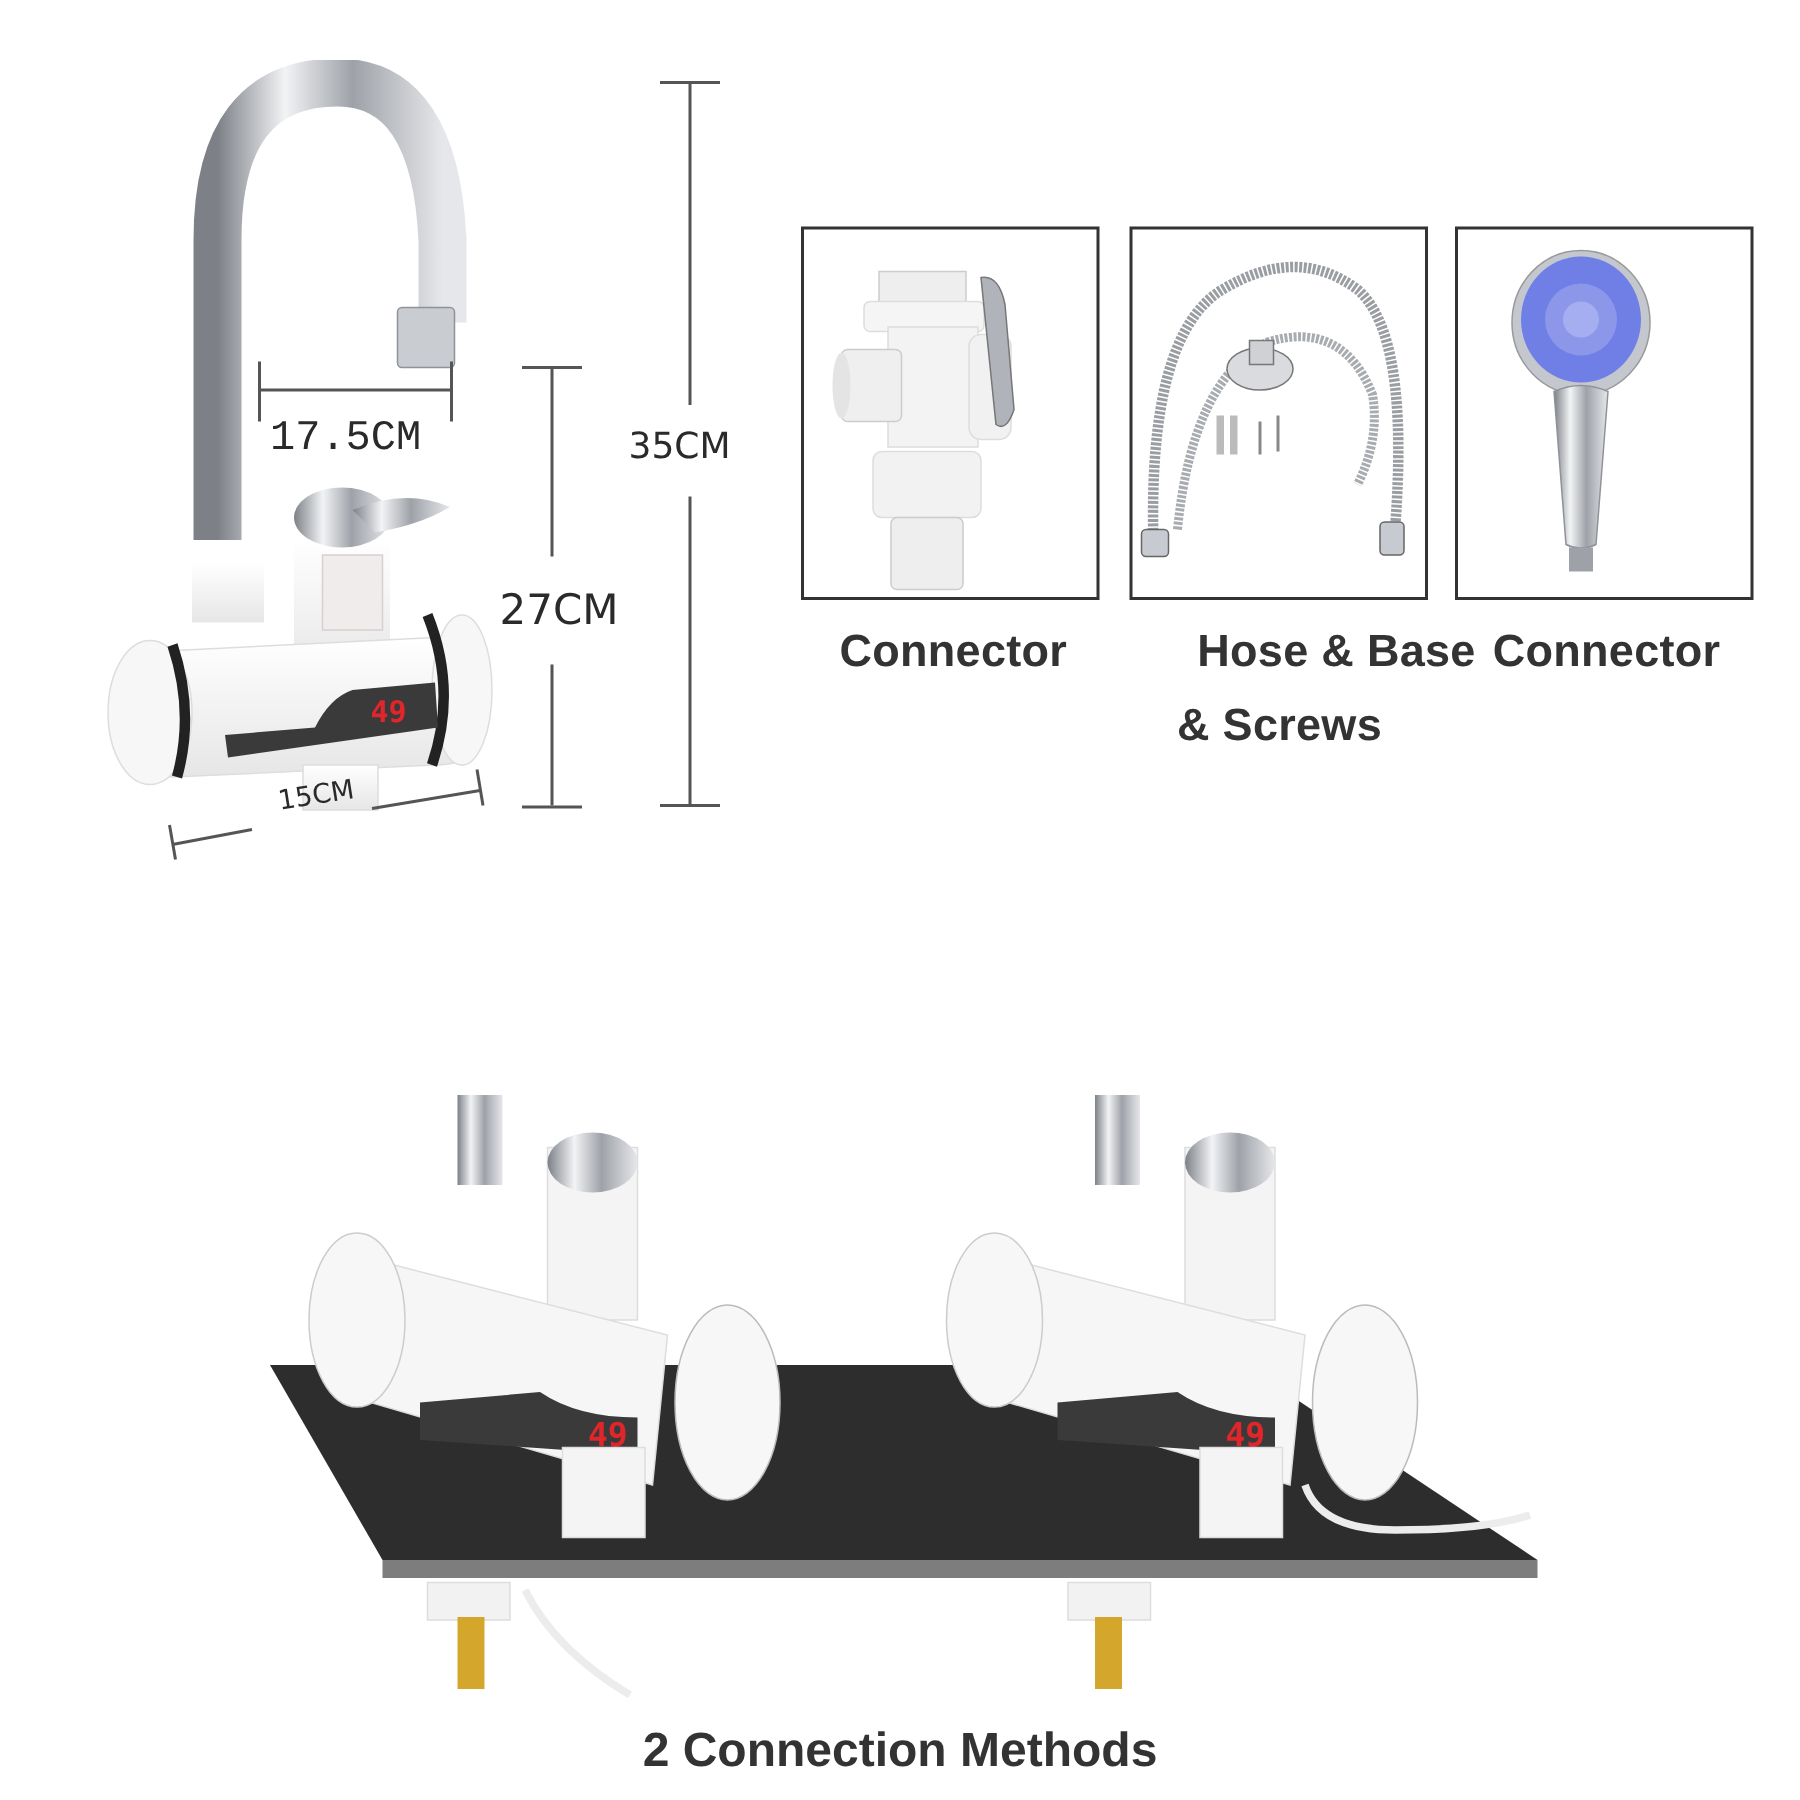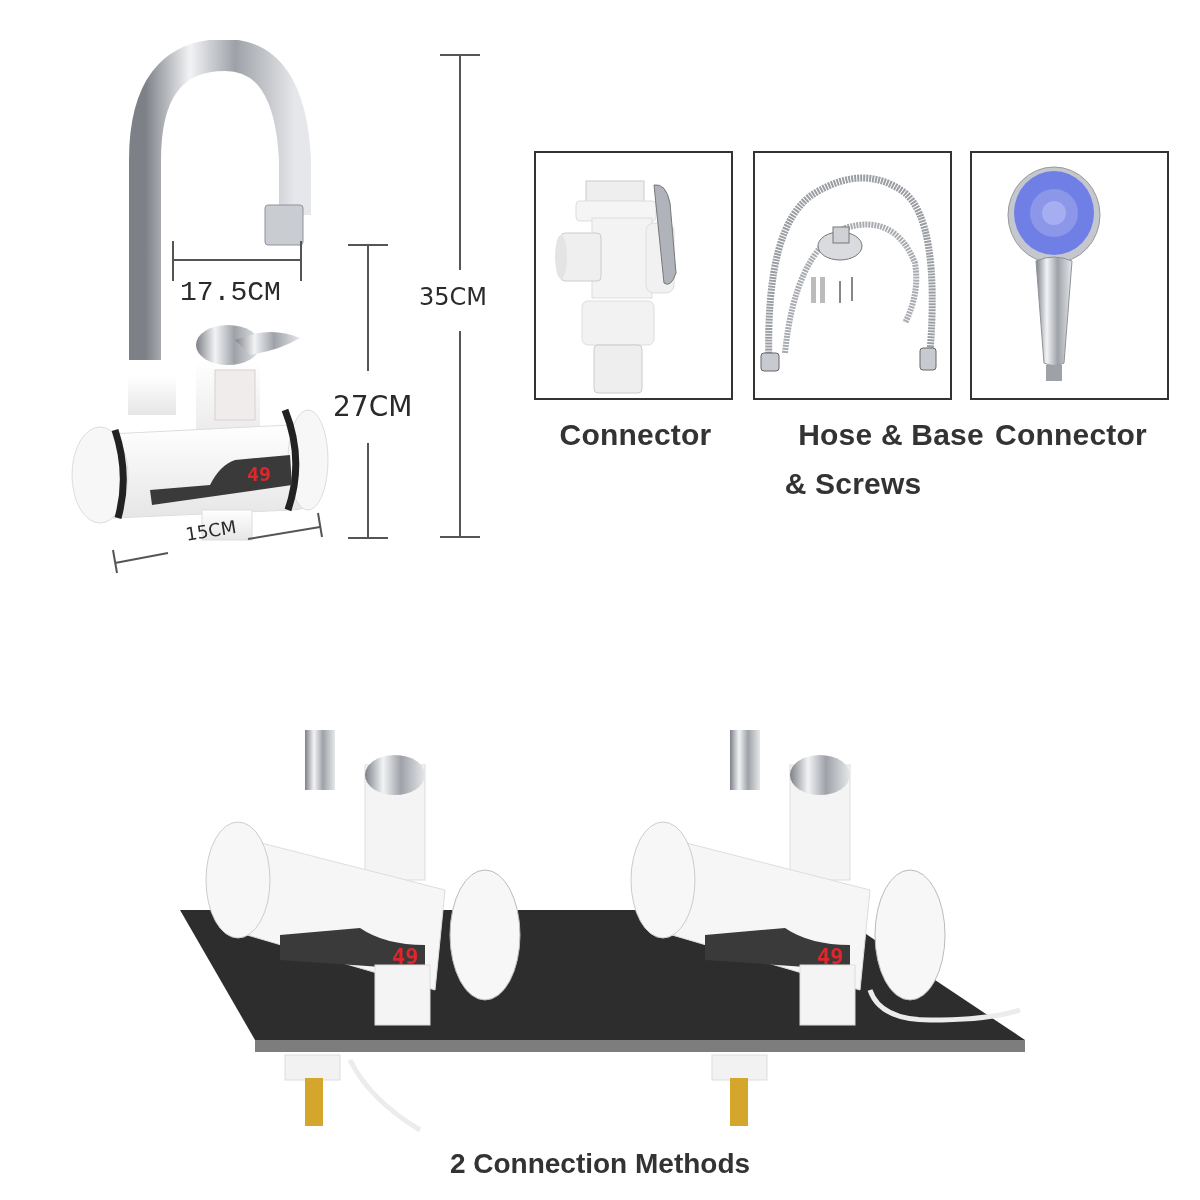--- a/index.html
+++ b/index.html
@@ -3,21 +3,21 @@
 <meta charset="utf-8">
 <style>
   html,body{margin:0;padding:0;background:#fff;}
   body{width:1200px;height:1200px;position:relative;overflow:hidden;font-family:"Liberation Sans","DejaVu Sans",sans-serif;color:#333;}
   .abs{position:absolute;}
   .dim-text{font-family:"DejaVu Sans",sans-serif;color:#2a2a2a;font-weight:normal;}
   .vline{position:absolute;width:2px;background:#555;}
   .hline{position:absolute;height:2px;background:#555;}
   .box{position:absolute;border:2px solid #333;background:#fff;box-sizing:border-box;}
   .label{position:absolute;font-weight:bold;font-size:30px;color:#333;text-align:center;line-height:30px;letter-spacing:0.2px;}
-  .caption{position:absolute;font-weight:bold;font-size:28px;color:#333;text-align:center;}
+  .caption{position:absolute;font-weight:bold;font-size:32px;color:#333;text-align:center;}
   svg{display:block;}
 </style>
 </head>
 <body>
 
 <div class="abs" style="left:60px;top:40px;width:280px;height:540px;">
   <svg width="280" height="540" viewBox="0 0 280 540">
     <defs>
       <linearGradient id="chr" x1="0" x2="1">
         <stop offset="0" stop-color="#7d8187"></stop>

